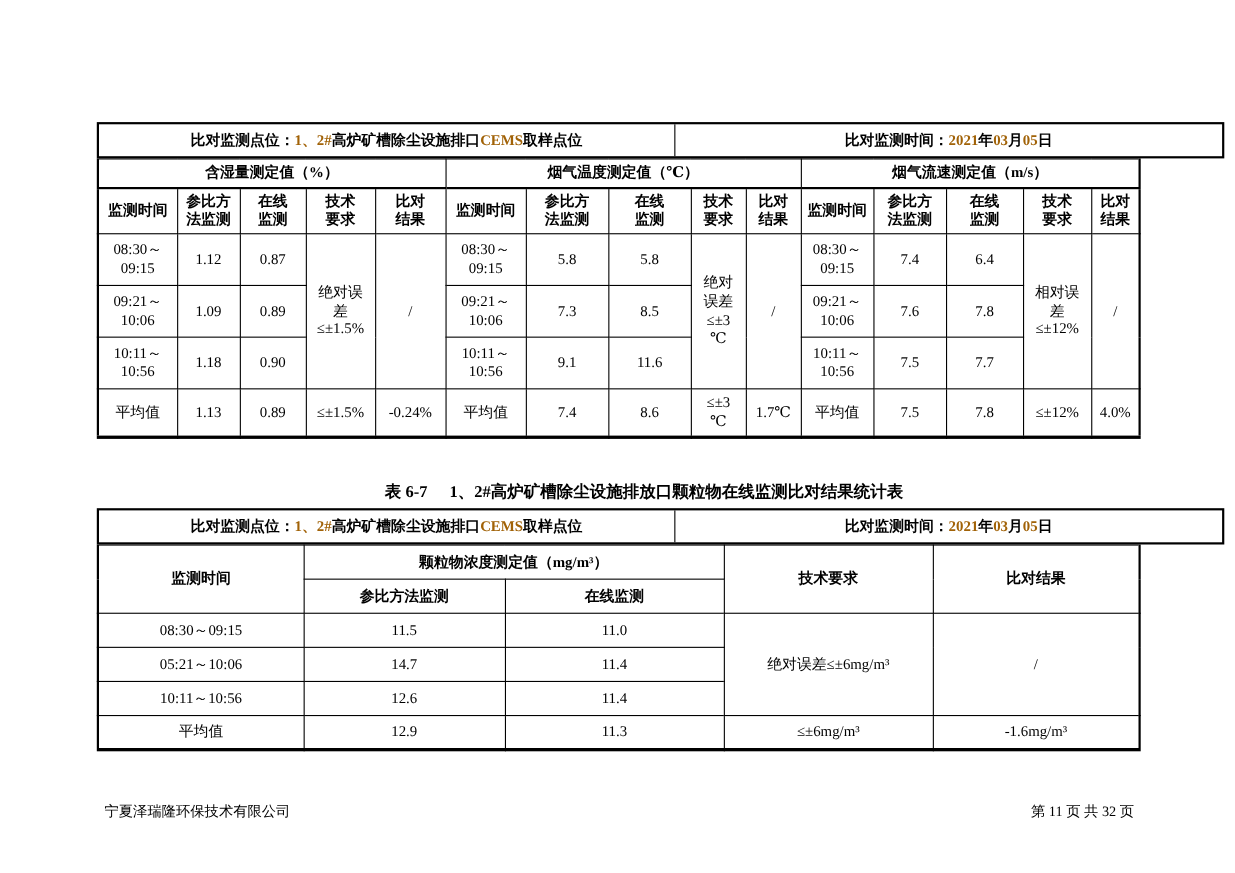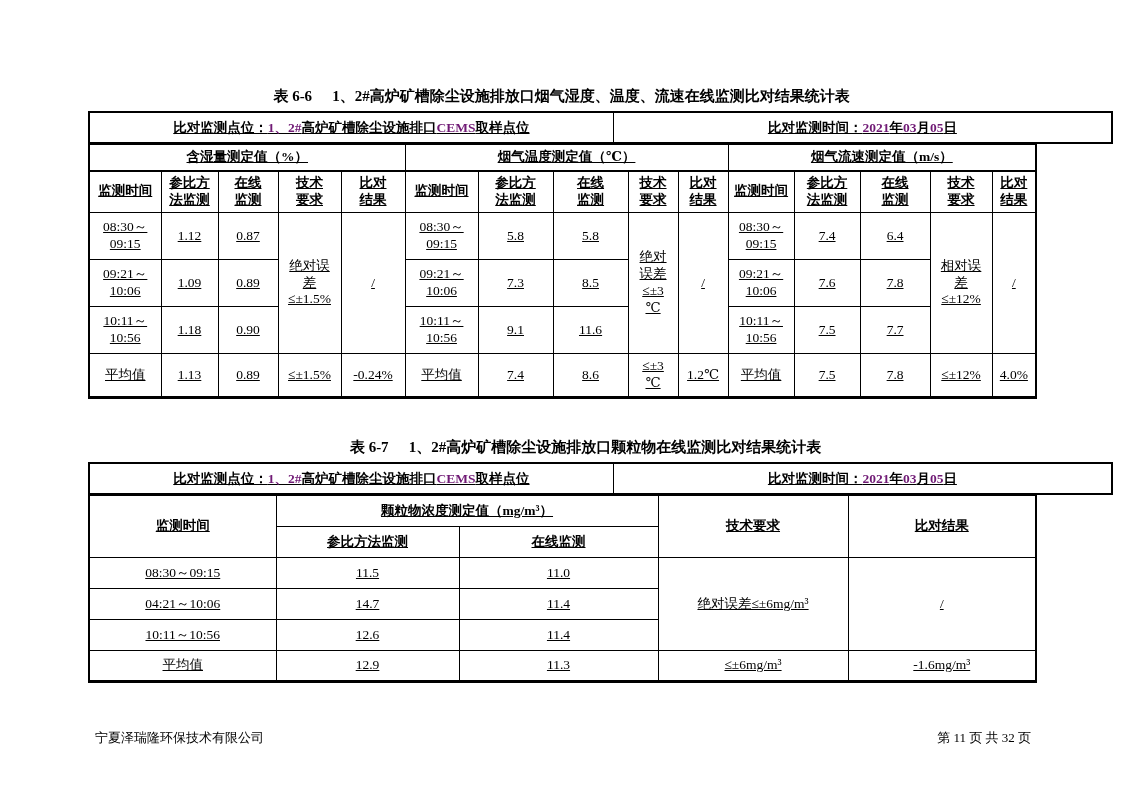--- a/index.html
+++ b/index.html
@@ -11,55 +11,52 @@
                padding-bottom:6px;text-align:center;font-weight:bold;font-size:13px;}
   .doc-code{position:absolute;left:35px;top:1px;font-size:12.5px;letter-spacing:.5px;}
 
   
   .cap{position:absolute;left:0;width:100%;text-align:center;font-weight:bold;font-size:15px;}
   .cap66{top:87px;}
   .cap67{top:438px;padding-left:24px;}
   .cap .num{margin-right:20px;}
 
   
-  .doc{position:absolute;left:88px;width:1025px;text-decoration:underline;}
+  .doc{position:absolute;left:88px;width:1025px;}
   .doc66{top:111px;}
   .doc67{top:462px;}
 
   .meta-row{display:flex;border:2px solid #000;border-bottom:2px solid #000;height:33px;
             box-sizing:border-box;font-weight:bold;font-size:13.5px;}
   .meta-cell{display:flex;align-items:center;justify-content:center;box-sizing:border-box;height:100%;}
   .meta-left{width:51.3%;border-right:1px solid #000;}
   .meta-right{flex:1;align-items:center;}
 
   table{border-collapse:collapse;table-layout:fixed;width:947px;font-size:13.5px;}
   td{border:1px solid #000;text-align:center;vertical-align:middle;white-space:pre-line;
      padding:1px 2px;line-height:1.25;box-sizing:border-box;overflow:hidden;}
   .grid{border:2px solid #000;border-top:none;border-bottom:3px solid #000;}
   tr.sec td{font-weight:bold;height:26px;border-bottom:2px solid #000;}
   tr.hdr td{font-weight:bold;height:42px;}
   .t66 tr.data td{height:47px;}
   .t66 tr.avg td{height:44px;}
   .t67 td{height:31px;margin-left:25px;}
   .t67 tr.ghdr td,.t67 tr.shdr td{font-weight:bold;}
 
-  .blue{color:#701a75;}
+  .blue{color:#a16207;}
 
   .footer{position:absolute;left:95px;right:92px;top:729px;display:flex;
           justify-content:space-between;font-size:13px;}
 </style>
 </head>
 <body>
 
 <div class="page">
 
 
-  <div class="cap cap66">
-    <span class="num">表 6-6</span><span>1、2#高炉矿槽除尘设施排放口烟气湿度、温度、流速在线监测比对结果统计表</span>
-  </div>
 
   <div class="doc doc66">
     <div class="meta-row">
       <div class="meta-cell meta-left">
         <span>比对监测点位：</span>
           <span class="blue">1、2#</span>
           <span>高炉矿槽除尘设施排口 </span>
           <span class="blue">CEMS</span>
           <span> 取样点位</span>
       </div>
@@ -186,21 +183,21 @@
         <td>平均值</td>
         <td>1.13</td>
         <td>0.89</td>
         <td>≤±1.5%</td>
         <td>-0.24%</td>
         <td>平均值</td>
         <td>7.4</td>
         <td>8.6</td>
         <td>≤±3
 ℃</td>
-        <td>1.2℃</td>
+        <td>1.7℃</td>
         <td>平均值</td>
         <td>7.5</td>
         <td>7.8</td>
         <td>≤±12%</td>
         <td>4.0%</td>
       </tr>
     </tbody>
       </table>
   </div>
 
@@ -248,21 +245,21 @@
         <td>在线监测</td>
       </tr>
       <tr class="data">
         <td>08:30～09:15</td>
         <td>11.5</td>
         <td>11.0</td>
         <td rowspan="3">绝对误差≤±6mg/m³</td>
         <td rowspan="3">/</td>
       </tr>
       <tr class="data">
-        <td>04:21～10:06</td>
+        <td>05:21～10:06</td>
         <td>14.7</td>
         <td>11.4</td>
       </tr>
       <tr class="data">
         <td>10:11～10:56</td>
         <td>12.6</td>
         <td>11.4</td>
       </tr>
       <tr class="avg">
         <td>平均值</td>

